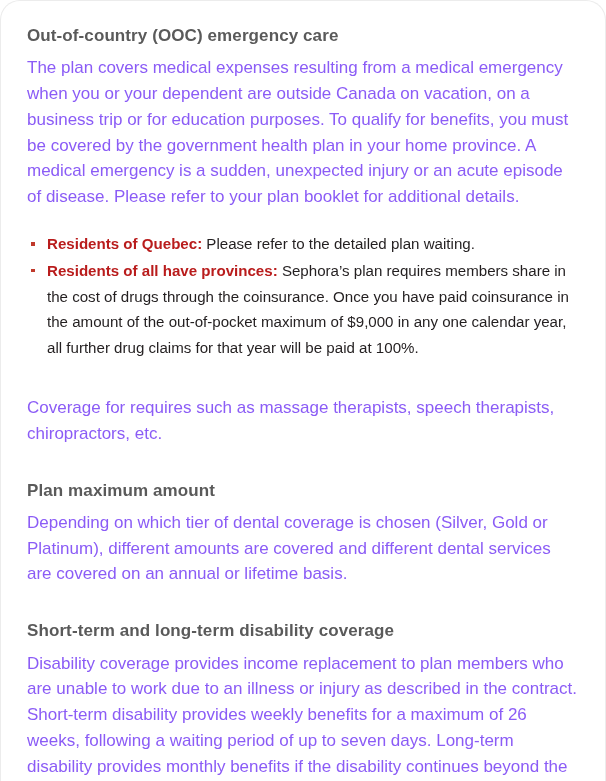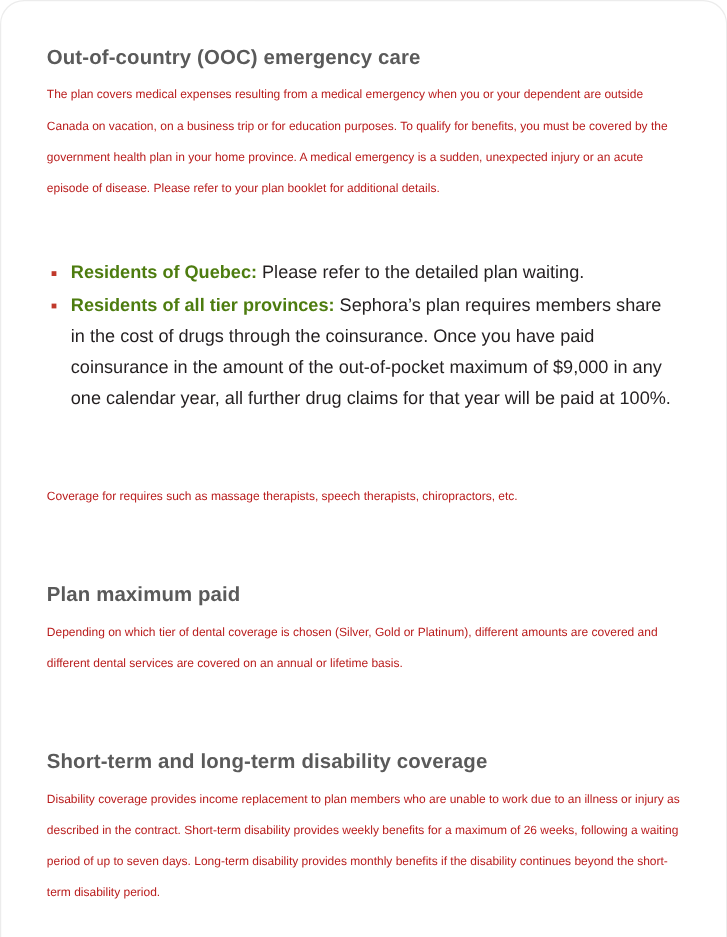--- a/index.html
+++ b/index.html
@@ -18,34 +18,34 @@
     min-height: 781px;
     box-sizing: border-box;
     background: #ffffff;
     border: 1px solid #ececec;
     border-bottom: none;
     border-radius: 20px 20px 0 0;
     overflow: hidden;
     padding: 24px 26px 0 26px;
   }
 
-  .section { margin: 12px; }
+  .section { margin: 0; }
 
   .sec-heading {
     font-size: 17px;
     font-weight: bold;
     color: #5a5a5a;
     letter-spacing: 0.1px;
     line-height: 1.25;
     margin: 0 0 9px 0;
   }
 
   .sec-para {
-    font-size: 10px;
-    color: #b91c1c;
+    font-size: 17px;
+    color: #8b5cf6;
     line-height: 25.8px;
     margin: 0;
     max-width: 556px;
   }
 
   
   .gap-normal { height: 21px; }
   .gap-wide   { height: 33px; }
 
   .bullet-list {
@@ -65,21 +65,21 @@
   .bullet-dot {
     position: absolute;
     left: 4px;
     top: 11px;
     width: 3.5px;
     height: 3.5px;
     background: #c0392b;
   }
   .bullet-lead {
     font-weight: bold;
-    color: #4d7c0f;
+    color: #b91c1c;
   }
 </style>
 </head>
 <body>
 
 <div class="card">
 
   <div class="section">
     <h2 class="sec-heading">Out-of-country (OOC) emergency care</h2>
     <p class="sec-para">The plan covers medical expenses resulting from a medical emergency when you or your dependent are outside Canada on vacation, on a business trip or for education purposes. To qualify for benefits, you must be covered by the government health plan in your home province. A medical emergency is a sudden, unexpected injury or an acute episode of disease. Please refer to your plan booklet for additional details.</p>
@@ -88,35 +88,35 @@
   <div class="gap-normal"></div>
 
   <div class="section">
     <ul class="bullet-list">
       <li class="bullet-item">
         <span class="bullet-dot"></span>
         <span class="bullet-lead">Residents of Quebec:</span><span> Please refer to the detailed plan waiting.</span>
       </li>
       <li class="bullet-item">
         <span class="bullet-dot"></span>
-        <span class="bullet-lead">Residents of all tier provinces:</span><span> Sephora’s plan requires members share in the cost of drugs through the coinsurance. Once you have paid coinsurance in the amount of the out-of-pocket maximum of $9,000 in any one calendar year, all further drug claims for that year will be paid at 100%.</span>
+        <span class="bullet-lead">Residents of all have provinces:</span><span> Sephora’s plan requires members share in the cost of drugs through the coinsurance. Once you have paid coinsurance in the amount of the out-of-pocket maximum of $9,000 in any one calendar year, all further drug claims for that year will be paid at 100%.</span>
       </li>
     </ul>
   </div>
 
   <div class="gap-wide"></div>
 
   <div class="section">
     <p class="sec-para">Coverage for requires such as massage therapists, speech therapists, chiropractors, etc.</p>
   </div>
 
   <div class="gap-wide"></div>
 
   <div class="section">
-    <h2 class="sec-heading">Plan maximum paid</h2>
+    <h2 class="sec-heading">Plan maximum amount</h2>
     <p class="sec-para">Depending on which tier of dental coverage is chosen (Silver, Gold or Platinum), different amounts are covered and different dental services are covered on an annual or lifetime basis.</p>
   </div>
 
   <div class="gap-wide"></div>
 
   <div class="section">
     <h2 class="sec-heading">Short-term and long-term disability coverage</h2>
     <p class="sec-para">Disability coverage provides income replacement to plan members who are unable to work due to an illness or injury as described in the contract. Short-term disability provides weekly benefits for a maximum of 26 weeks, following a waiting period of up to seven days. Long-term disability provides monthly benefits if the disability continues beyond the short-term disability period.</p>
   </div>
 

